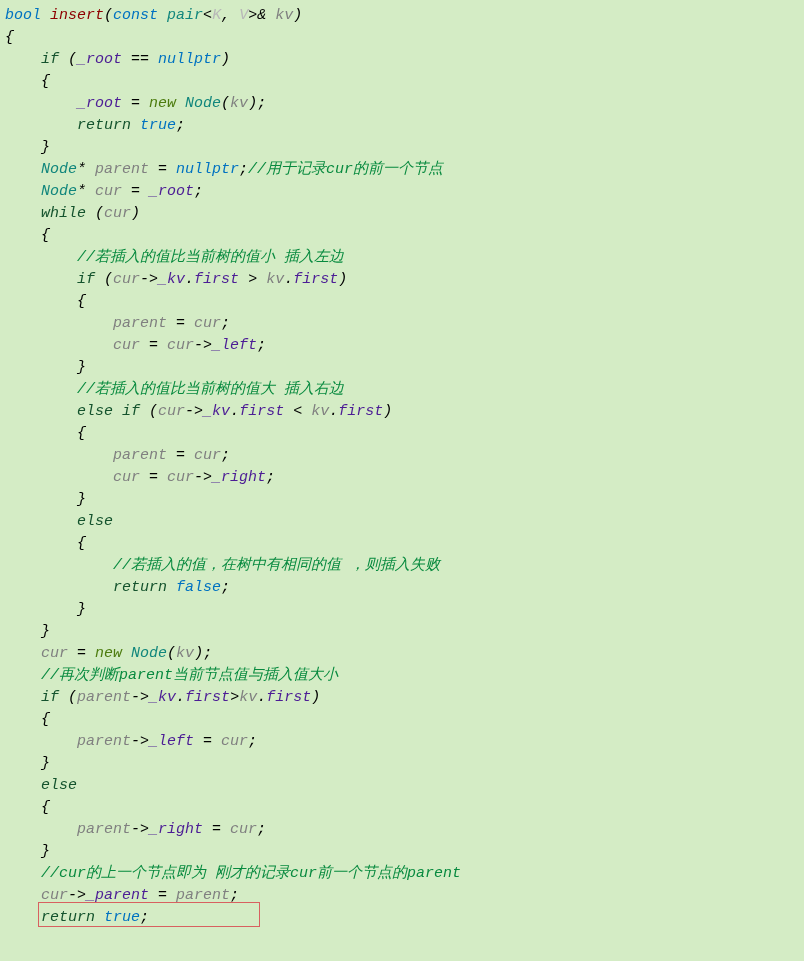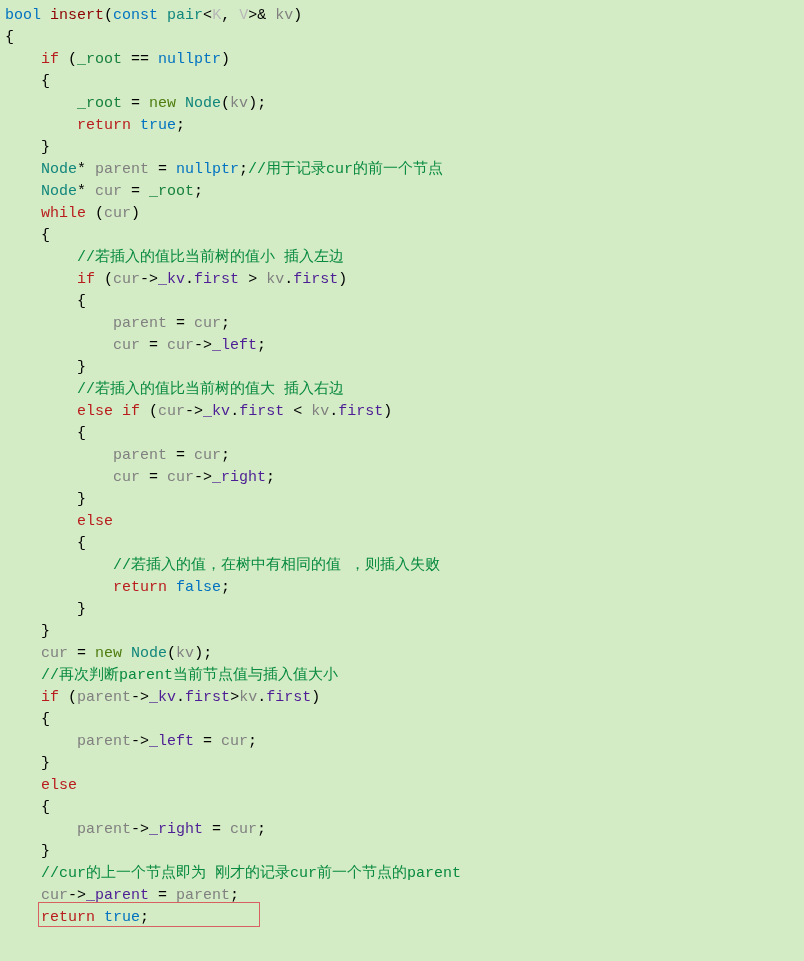--- a/index.html
+++ b/index.html
@@ -9,32 +9,33 @@
       font-family: Consolas, 'Courier New', monospace;
       font-size: 15px;
       line-height: 22px;
       color: #000;
       position: relative;
       width: 804px;
       box-sizing: border-box;
     }
     .code-container {
       white-space: pre;
+      font-style: italic;
     }
     .kw-type { color: #0072c1; }
-    .kw-ctrl { color: #b91c1c; }
+    .kw-ctrl { color: #14532d; }
     .kw-null { color: #0072c1; }
     .kw-new { color: #4d7c0f; }
     .fn-name { color: #8e0000; }
     .type-name { color: #11867c; }
     .gen-param { color: #b8b8b8; }
     .member { color: #4c1d95; }
     .comment { color: #088a3f; text-align: center; }
     .var { color: #808080; }
-    .this-var { color: #15803d; }
+    .this-var { color: #4c1d95; }
     .highlight-box {
       position: absolute;
       border: 1px solid #d86060;
       background: transparent;
       pointer-events: none;
     }
     .watermark {
       position: absolute;
       color: rgba(120,120,120,0.5);
       font-size: 14px;

